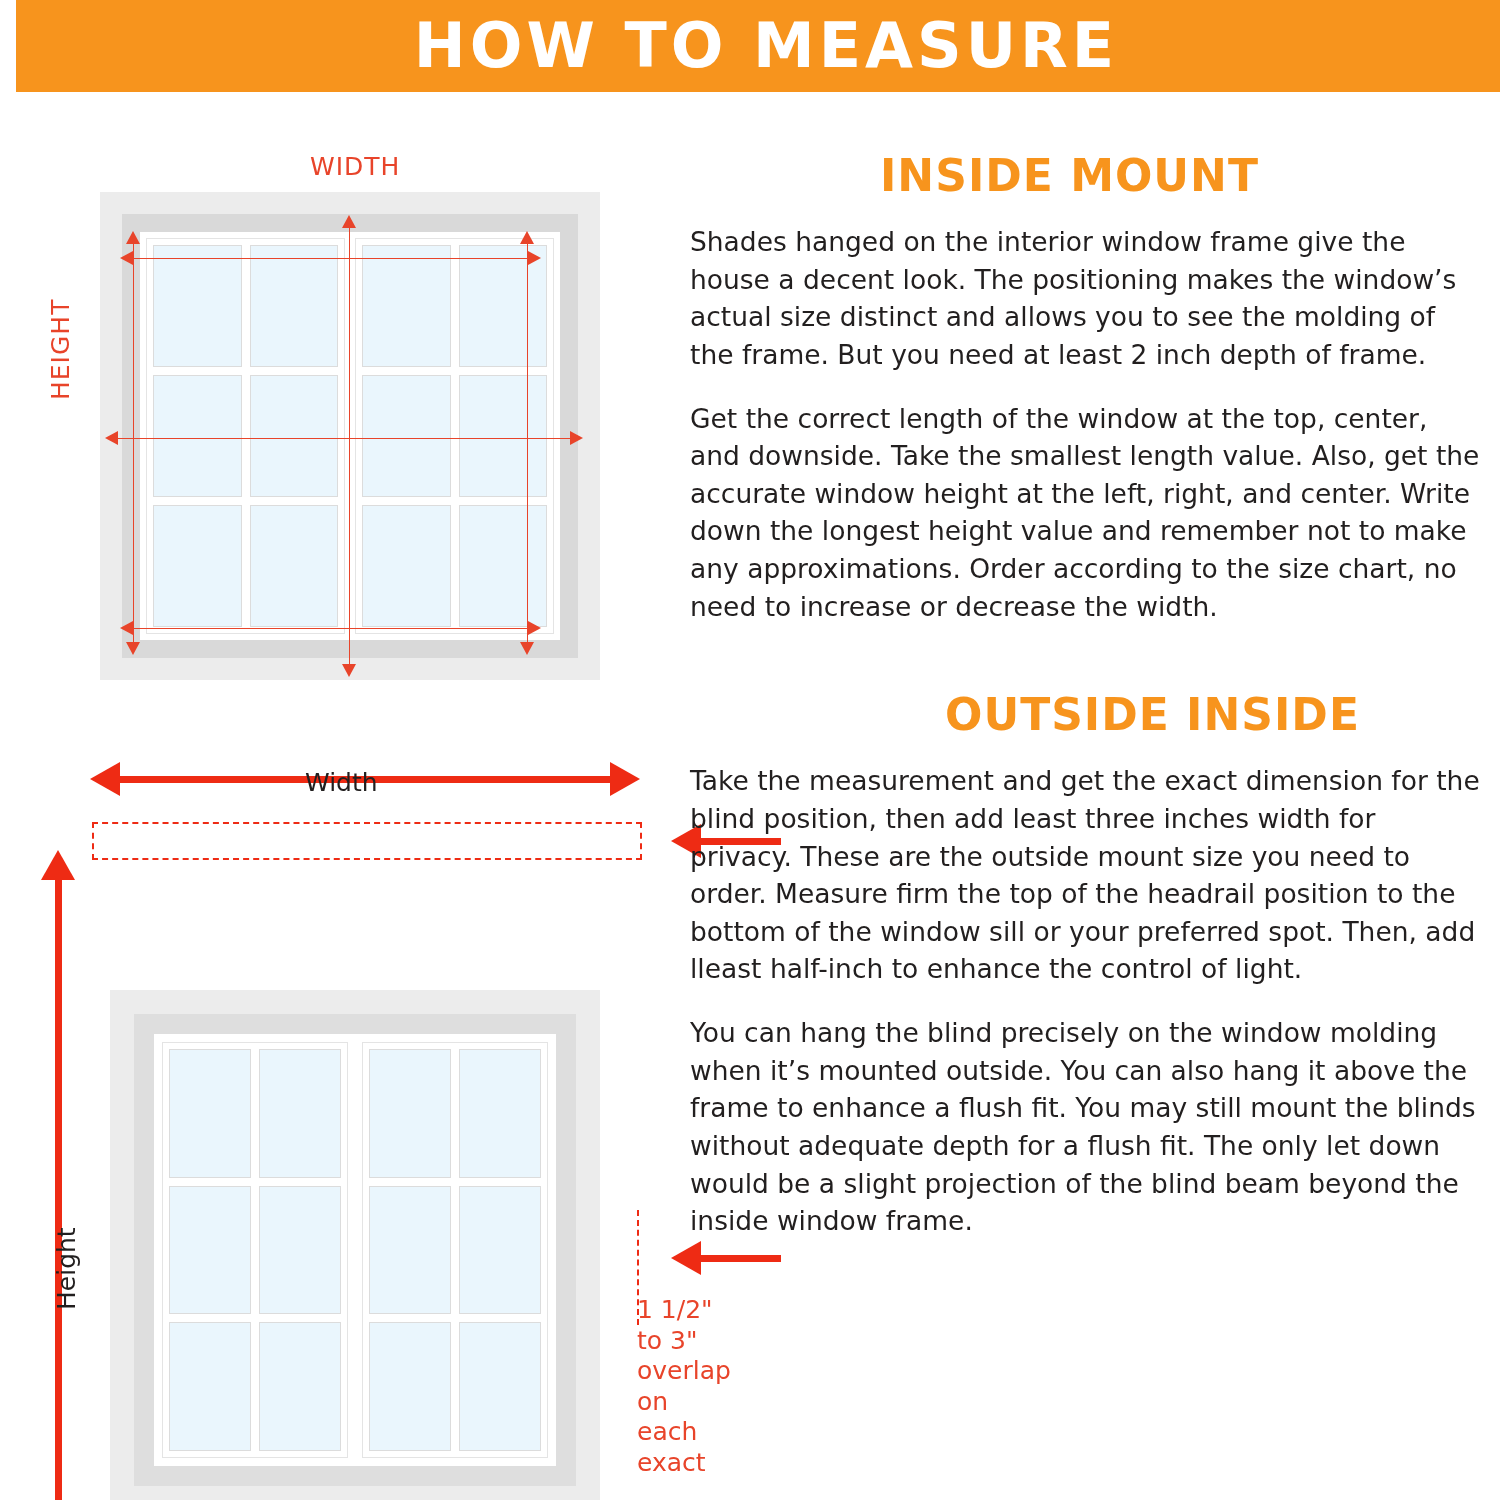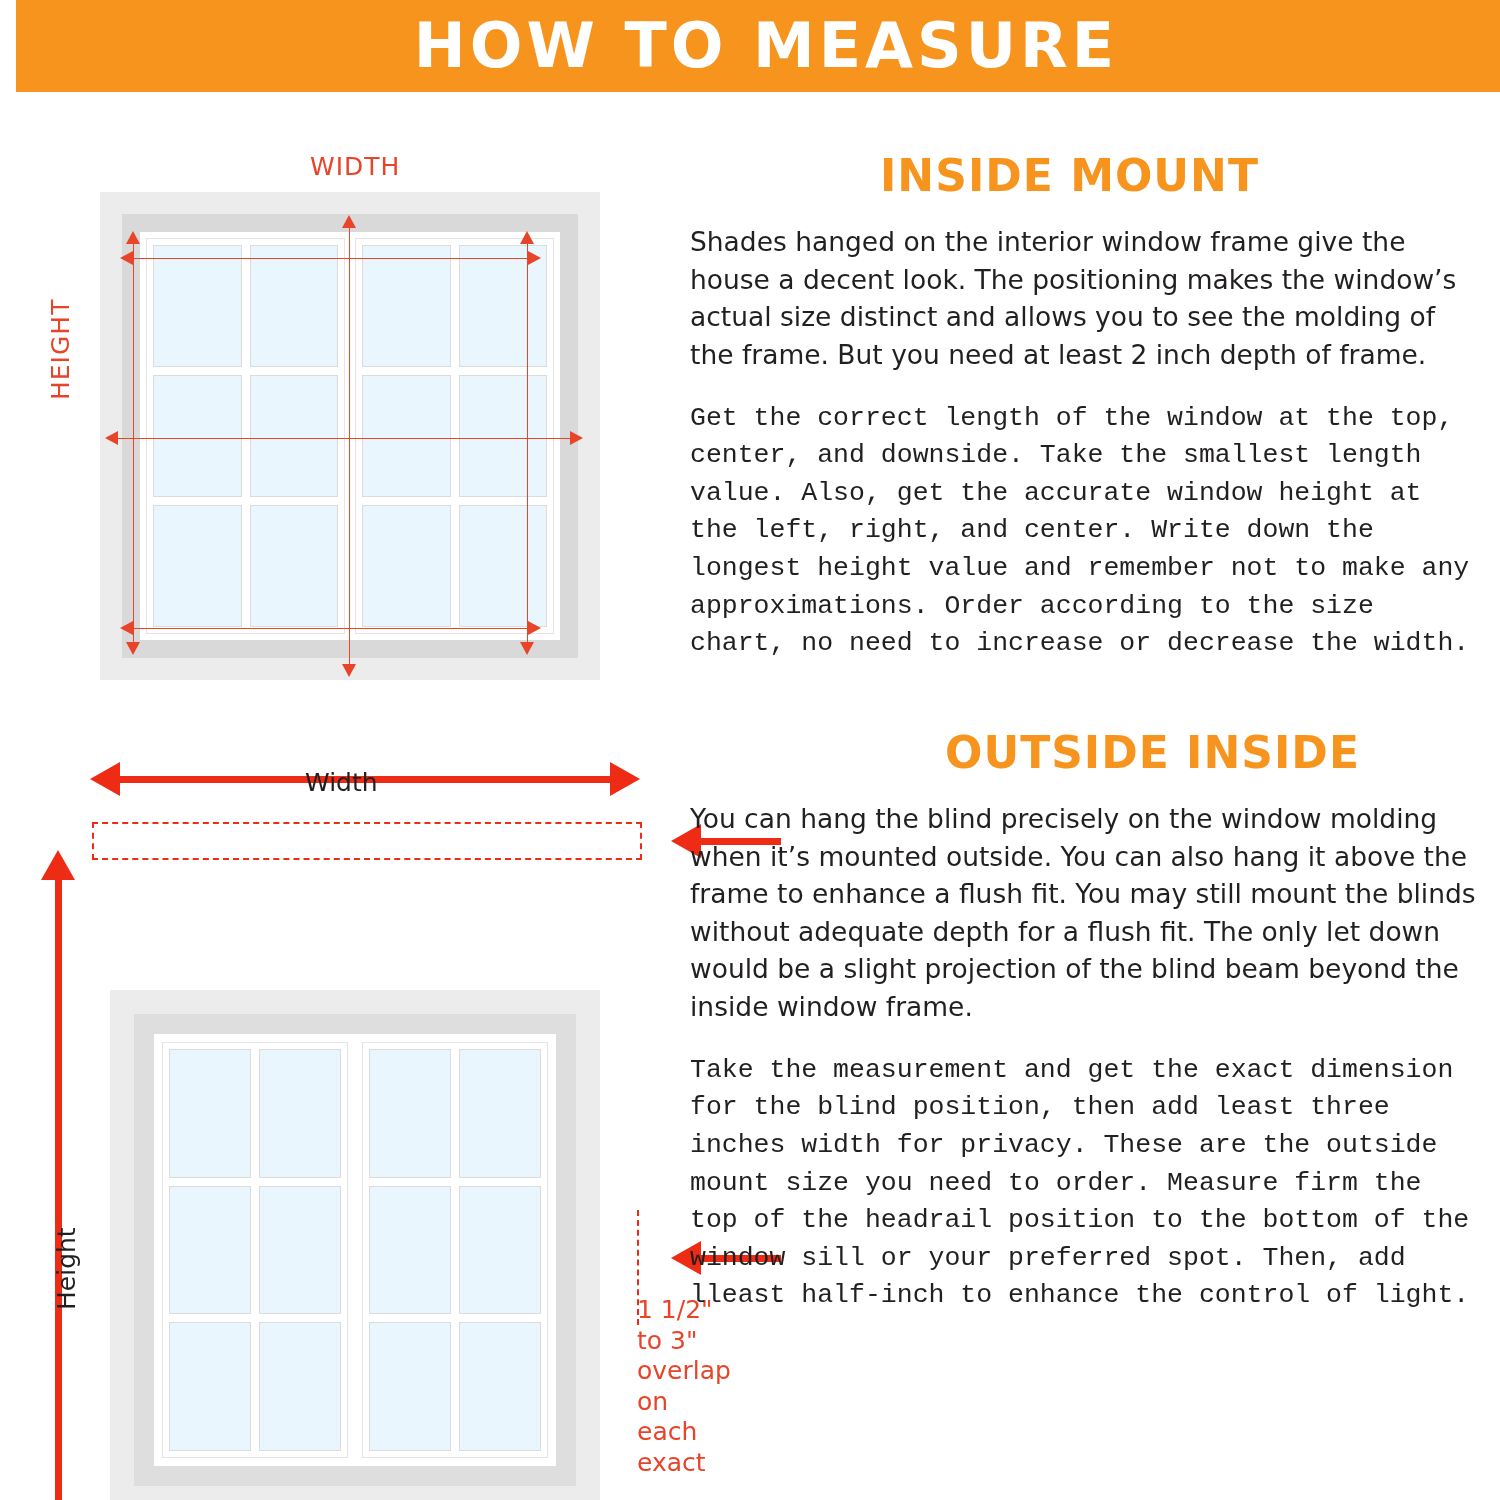--- a/index.html
+++ b/index.html
@@ -50,21 +50,21 @@
   }
   .heading-inside { margin-left: 190px; }
   .heading-outside { margin-left: 255px; }
   .para {
     color: #221f1f;
     font-size: 26.5px;
     line-height: 1.42;
     margin: 8px 0 26px 0;
     font-family: "DejaVu Sans", sans-serif;
   }
-  .para:last-child { margin-bottom: 0; font-family: Liberation Mono, monospace; }
+  .para:last-child { margin-bottom: 0; }
   .block-inside { margin-bottom: 64px; }
   .block-inside .para { margin-left: 0; }
 
   
   .left-col {
     position: absolute;
     left: 0; top: 110px;
     width: 690px;
     height: 1390px;
   }
@@ -346,16 +346,16 @@
 <div class="right-col">
 
   <div class="block-inside">
     <h2 class="section-heading heading-inside">INSIDE MOUNT</h2>
     <p class="para">Shades hanged on the interior window frame give the house a decent look. The positioning makes the window’s actual size distinct and allows you to see the molding of the frame. But you need at least 2 inch depth of frame.</p>
     <p class="para">Get the correct length of the window at the top, center, and downside. Take the smallest length value. Also, get the accurate window height at the left, right, and center. Write down the longest height value and remember not to make any approximations. Order according to the size chart, no need to increase or decrease the width.</p>
   </div>
 
   <div class="block-outside">
     <h2 class="section-heading heading-outside">OUTSIDE INSIDE</h2>
+    <p class="para">Take the measurement and get the exact dimension for the blind position, then add least three inches width for privacy. These are the outside mount size you need to order. Measure firm the top of the headrail position to the bottom of the window sill or your preferred spot. Then, add lleast half-inch to enhance the control of light.</p>
     <p class="para">You can hang the blind precisely on the window molding when it’s mounted outside. You can also hang it above the frame to enhance a flush fit. You may still mount the blinds without adequate depth for a flush fit. The only let down would be a slight projection of the blind beam beyond the inside window frame.</p>
-    <p class="para">Take the measurement and get the exact dimension for the blind position, then add least three inches width for privacy. These are the outside mount size you need to order. Measure firm the top of the headrail position to the bottom of the window sill or your preferred spot. Then, add lleast half-inch to enhance the control of light.</p>
   </div>
 </div>
 
 </body></html>

